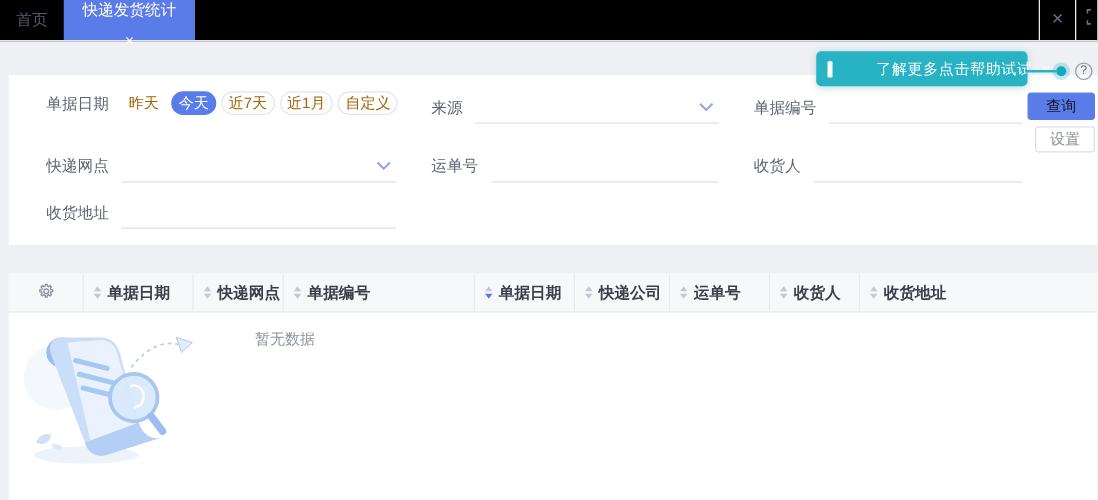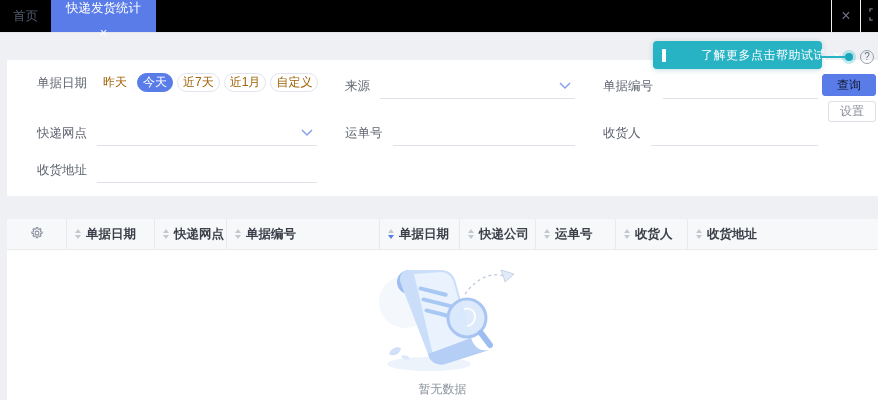--- a/index.html
+++ b/index.html
@@ -54,21 +54,21 @@
   .thead { display:flex; height:31px; background:#f7f8fa; border-bottom:1px solid #e8eaee; align-items:stretch; }
   .th { display:flex; align-items:center; gap:5px; padding:0 8px; border-right:1px solid #e8eaee; font-weight:700; color:#3b3f48; font-size:12.5px; cursor:pointer; white-space:nowrap; overflow:hidden; }
   .th.flex1 { flex:1; border-right:none; }
   .th.gear { justify-content:center; width:60px; }
   .sorter { display:inline-flex; flex-direction:column; gap:2px; flex:none; }
   .caret { width:0; height:0; border-left:3.5px solid transparent; border-right:3.5px solid transparent; }
   .caret.up { border-bottom:4px solid #c4c8d0; }
   .caret.down { border-top:4px solid #c4c8d0; }
   .caret.down.active { border-top-color:#5a7ce8; }
 
-  .empty { display:flex; flex-direction:column; align-items:center; padding-top:8px; }
+  .empty { display:flex; flex-direction:row; padding-top:8px;gap:45px; }
   .empty-text { margin-top:5px; color:#8d939e; font-size:12px; }
 </style>
 </head>
 <body>
 
 <div class="tabbar">
   <div class="tab-home">首页</div>
   <div class="tab-active">
     <span>快递发货统计</span>
     <span class="tab-close">×</span>

